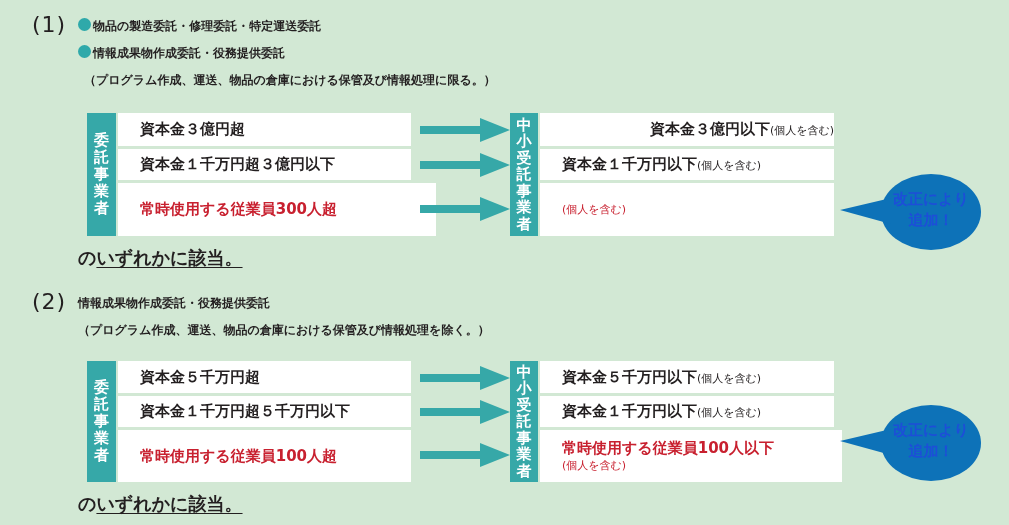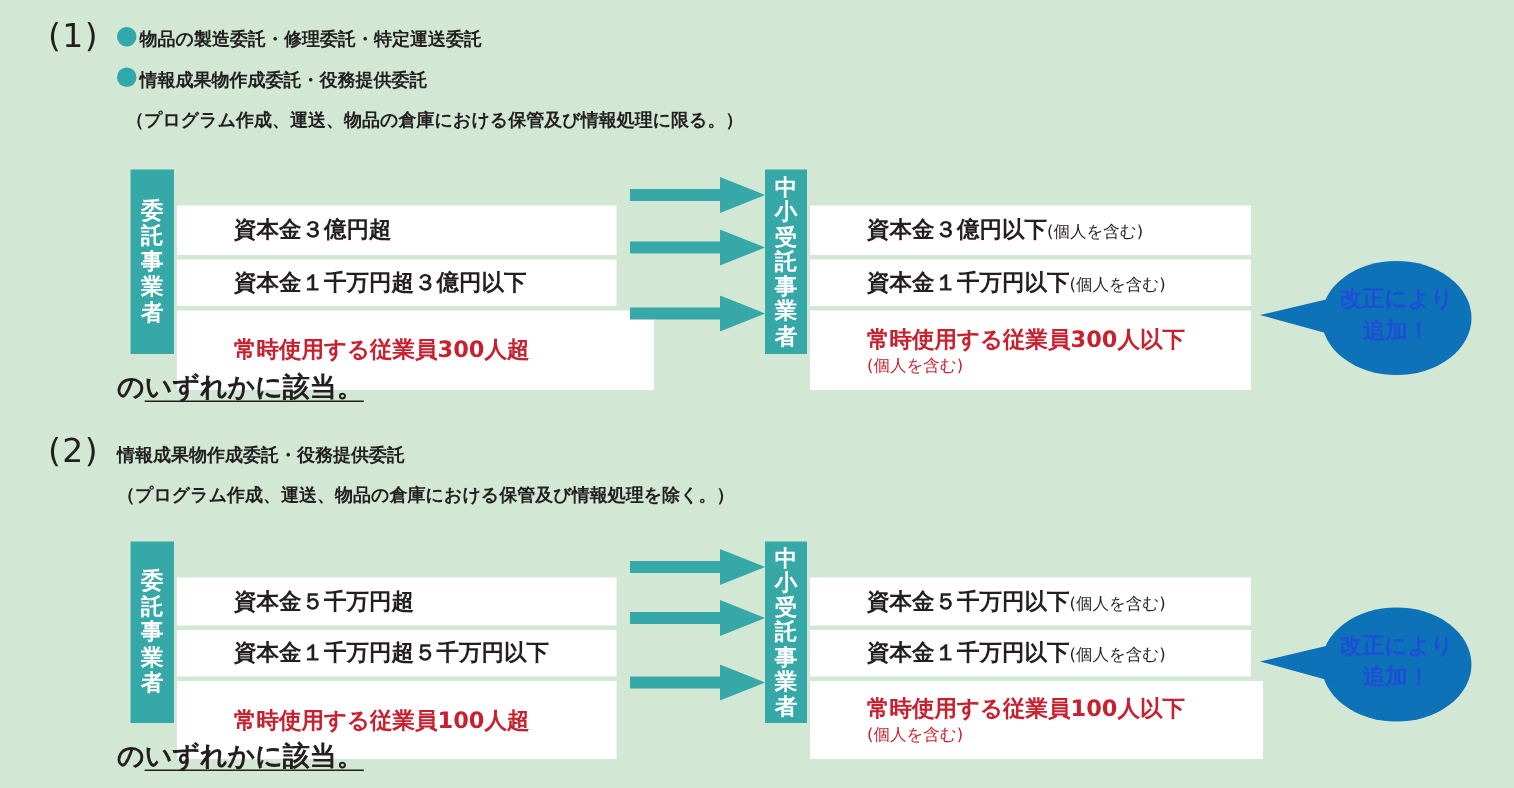--- a/index.html
+++ b/index.html
@@ -15,21 +15,21 @@
   .head { font-size: 12px; font-weight: bold; white-space: nowrap; }
   .bullet { display: inline-block; width: 13px; height: 13px; border-radius: 50%; background: #2fa9aa; margin-right: 2px; vertical-align: -1px; }
   .vbar {
     background: #36a8a8; color: #fff; font-weight: bold; font-size: 15px;
     display: flex; flex-direction: column; align-items: center; justify-content: center;
     line-height: 17px;
   }
   .vbar span { display: block; }
   .row {
     background: #fff; display: flex; flex-direction: column; justify-content: center;
-    padding-left: 38px; box-sizing: border-box; white-space: nowrap; margin-top: 24px;
+    padding-left: 22px; box-sizing: border-box; white-space: nowrap;
   }
   .row .main { font-size: 15px; font-weight: bold; }
   .row .main.red { color: #c8202f; }
   .row .sub { font-size: 11px; font-weight: normal; color: #231f20; }
   .row .sub.red { color: #c8202f; }
   .arrow { width: 90px; height: 24px; }
   .footer { font-size: 18px; font-weight: bold; white-space: nowrap; }
   .footer u { text-decoration: underline; text-underline-offset: 3px; }
   .bubble-text {
     color: #1d4ed8; font-weight: bold; font-size: 15px; text-align: center; line-height: 21px;
@@ -84,28 +84,27 @@
   <div class="abs vbar" style="left:510px;top:113px;width:28px;height:123px;line-height:16.5px;">
     <span>中</span>
       <span>小</span>
       <span>受</span>
       <span>託</span>
       <span>事</span>
       <span>業</span>
       <span>者</span>
   </div>
 
-  <div class="abs row" style="left:540px;top:113px;width:294px;height:33px;">
+  <div class="abs row" style="left:540px;top:113px;width:294px;height:33px;text-align:right;">
     <div class="main"><span>資本金３億円以下</span><span class="sub">(個人を含む)</span></div>
   </div>
   <div class="abs row" style="left:540px;top:149px;width:294px;height:31px;">
     <div class="main"><span>資本金１千万円以下</span><span class="sub">(個人を含む)</span></div>
   </div>
   <div class="abs row" style="left:540px;top:183px;width:294px;height:53px;">
-    <div class="main red">常時使用する従業員300人以下</div>
     <div class="sub red">(個人を含む)</div>
   </div>
 
   <svg class="abs" style="left:836px;top:172px;" width="150" height="82" viewBox="0 0 150 82">
     <ellipse cx="95" cy="40" rx="50" ry="38" fill="#0d72b8"></ellipse>
     <polygon points="4,38 55,26 55,52" fill="#0d72b8"></polygon>
   </svg>
   <div class="abs bubble-text" style="left:876px;top:189px;">
     <div>改正により</div>
     <div>追加！</div>

